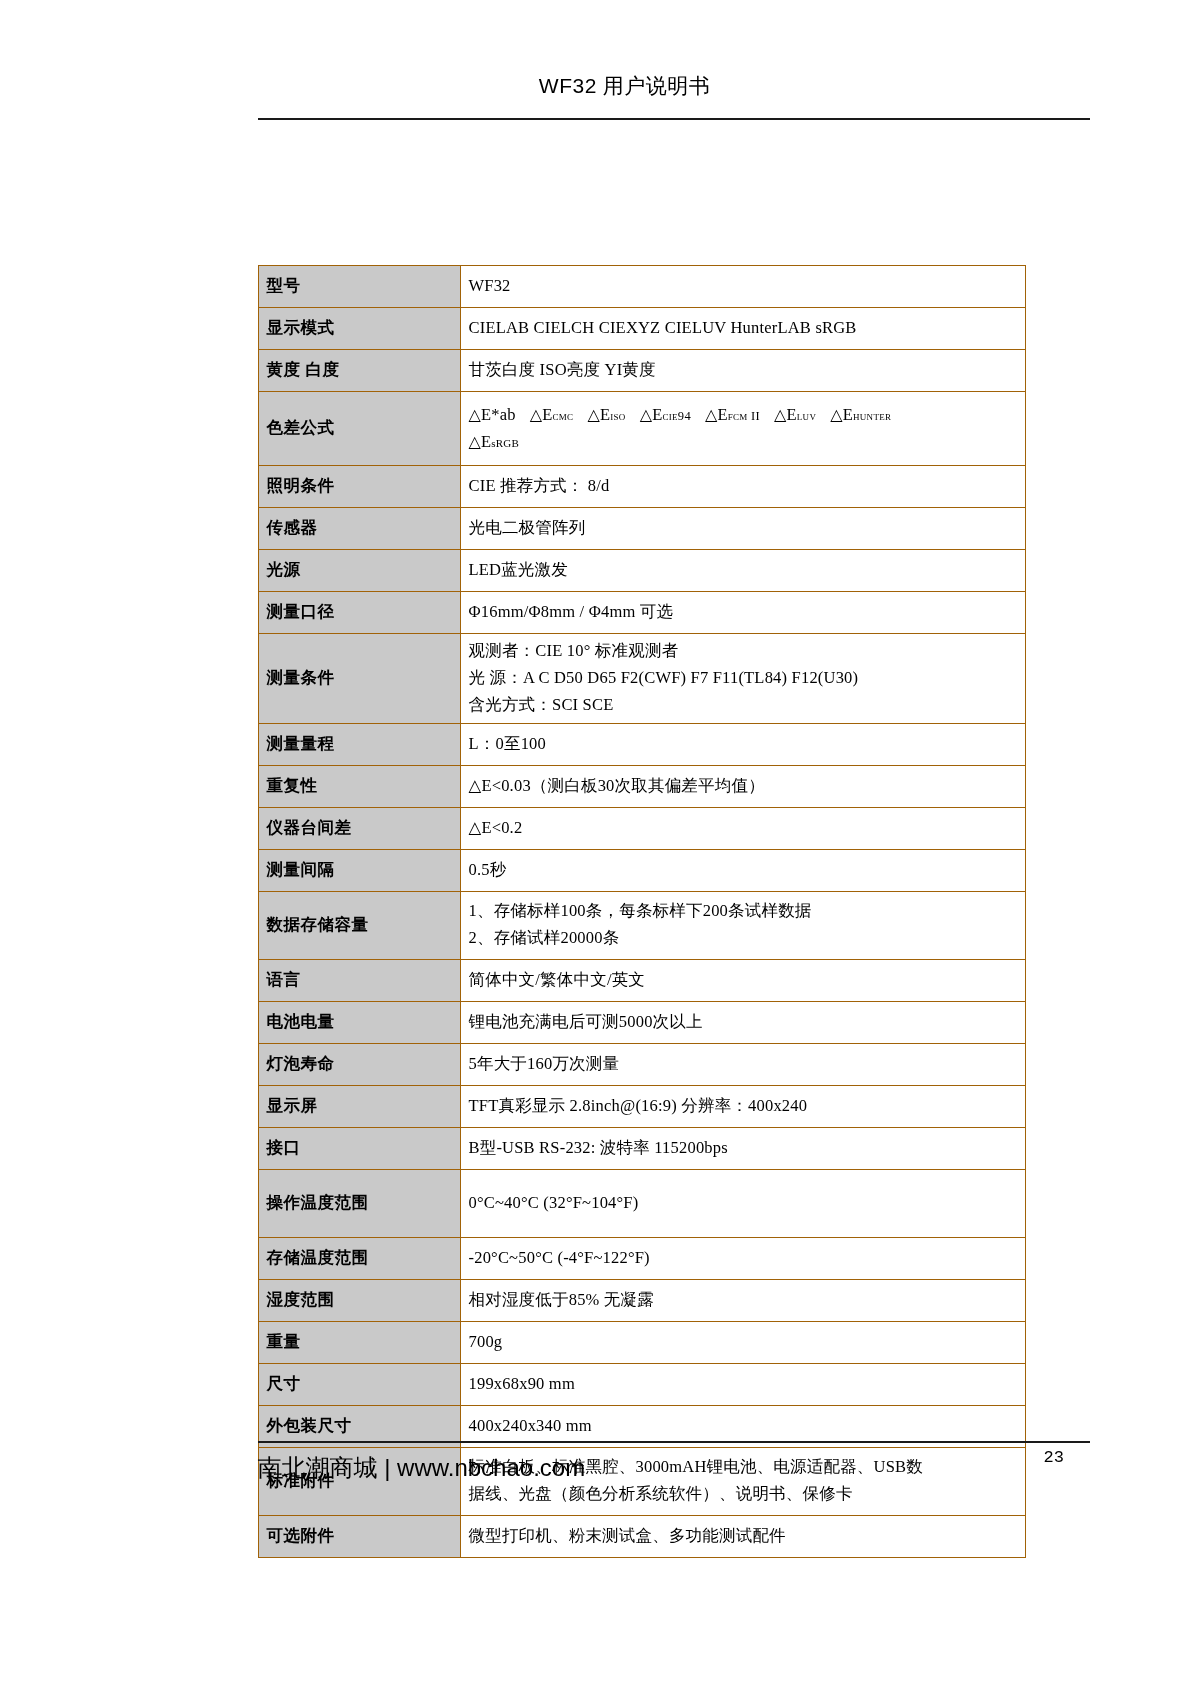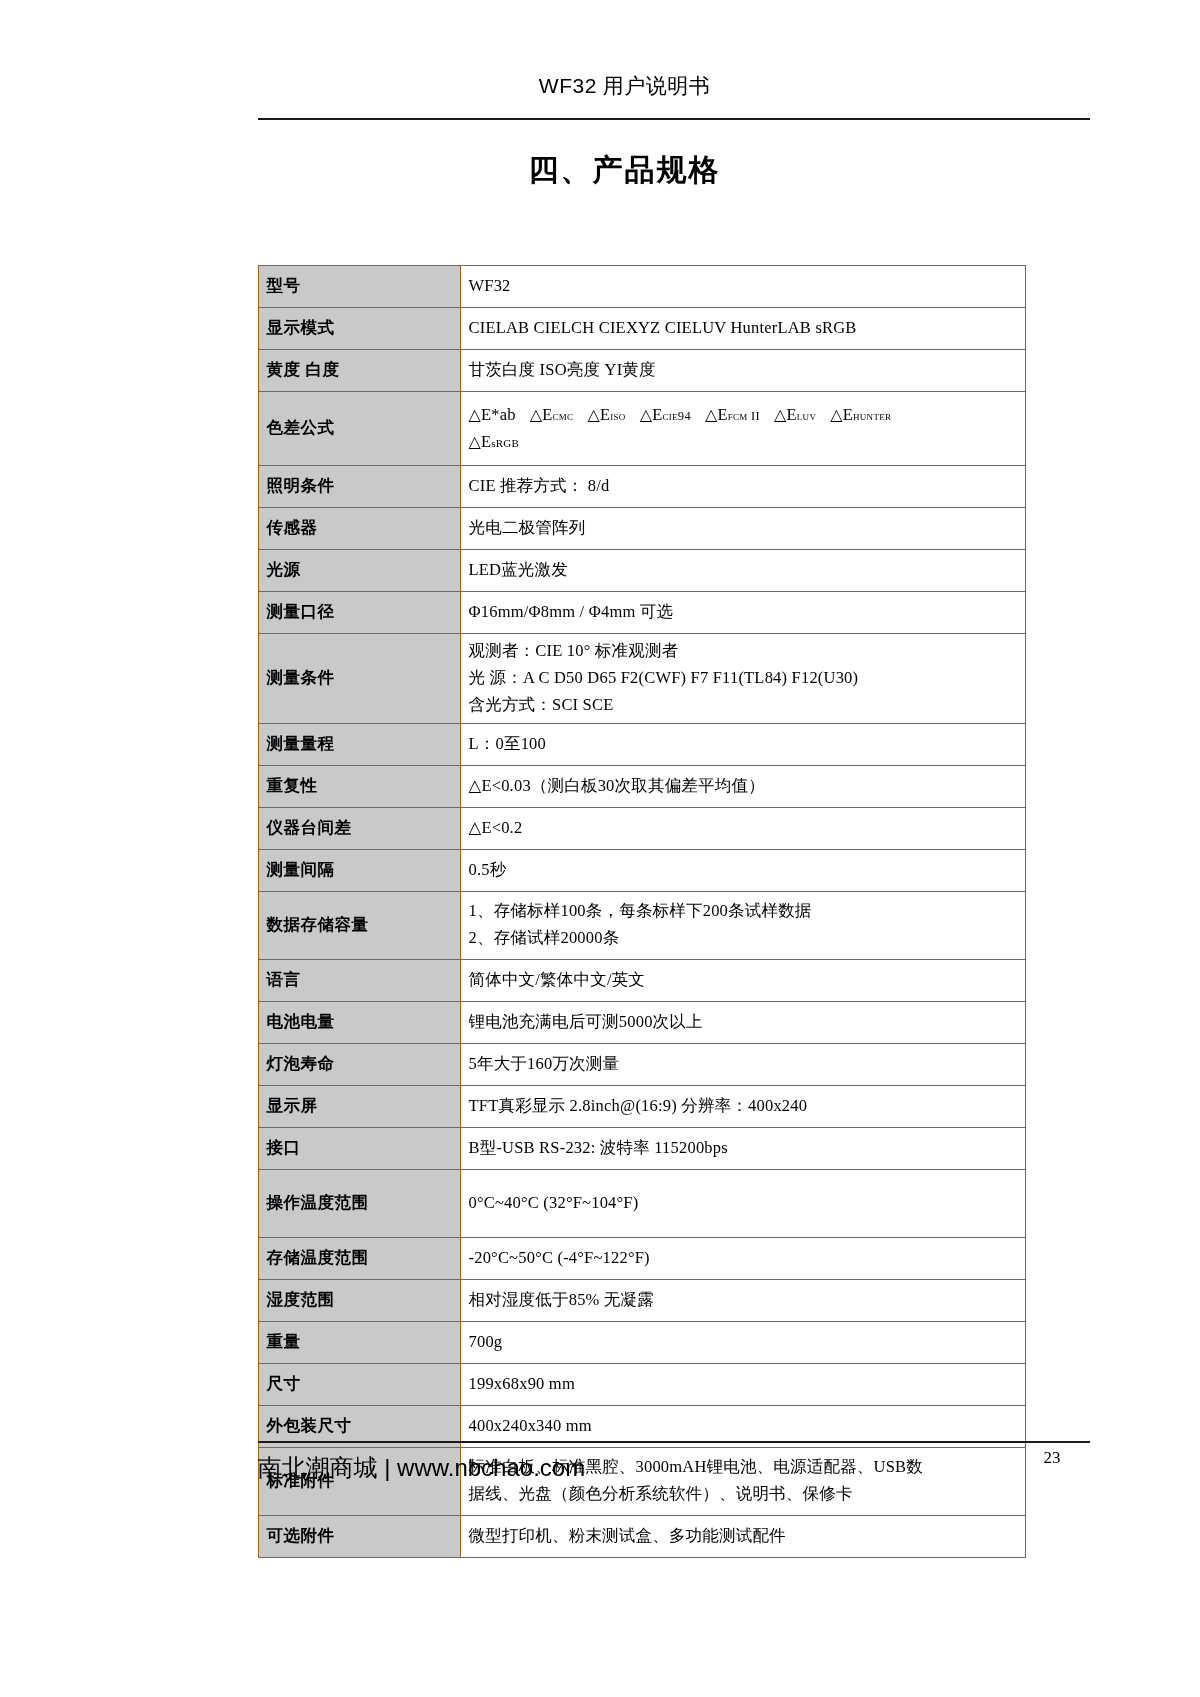--- a/index.html
+++ b/index.html
@@ -132,35 +132,34 @@
     width: 734px;
     text-align: left;
     font-size: 24px;
     font-family: "Liberation Sans", "DejaVu Sans", sans-serif;
   }
   .footer-page {
     position: absolute;
     left: 970px;
     top: 1448px;
     font-size: 17px;
-    font-family: Liberation Serif, serif;
+    font-family: Liberation Mono, monospace;
   }
 </style>
 </head>
 <body>
 
 <div class="page">
 
   <div class="running-header">
     <span class="rh-model">WF32</span>
     <span>用户说明书</span>
   </div>
   <div class="header-rule"></div>
 
-  <div class="section-title">四、产品规格</div>
 
   <div class="spec-table-wrap">
     <table class="spec">
       <tbody id="spec-body">
           <tr class="normal">
             <td class="k">型号</td>
             <td class="v">WF32</td>
           </tr>
           <tr class="normal">
             <td class="k">显示模式</td>

